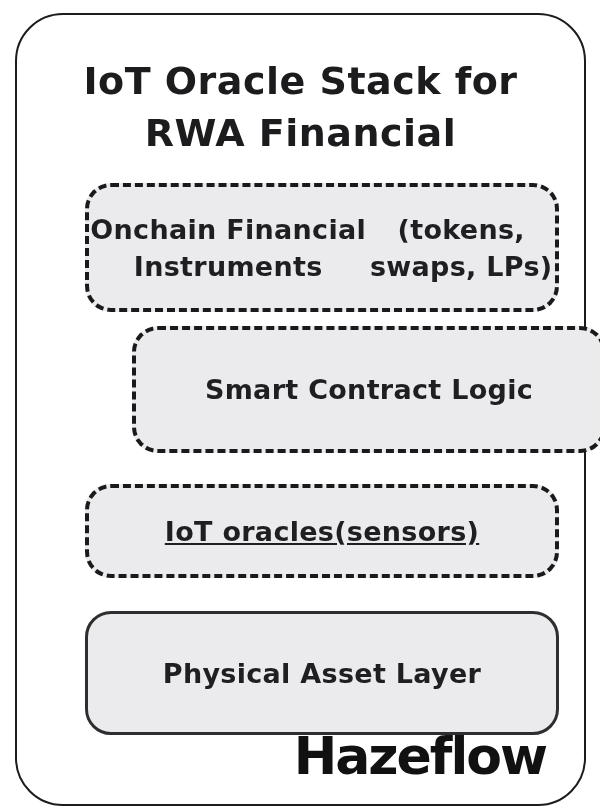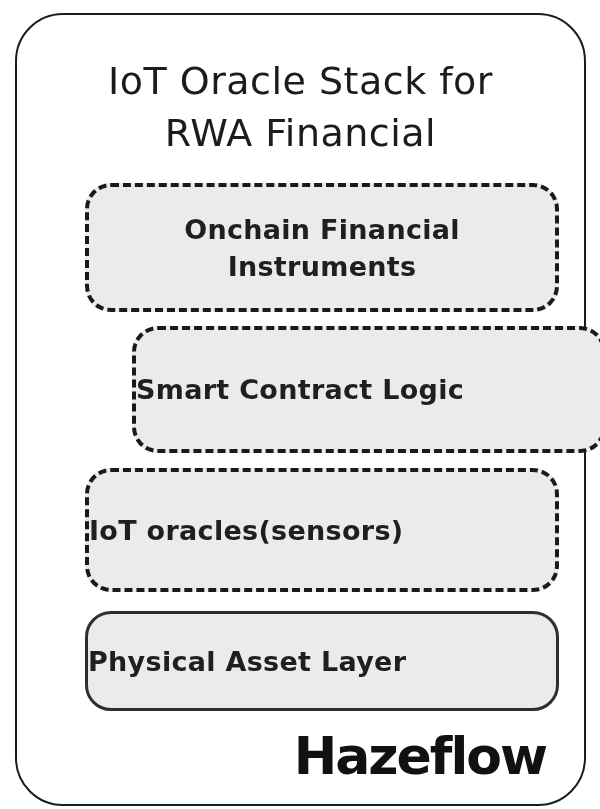--- a/index.html
+++ b/index.html
@@ -27,48 +27,47 @@
     background: #ffffff;
   }
   .title {
     position: absolute;
     left: 0;
     right: 0;
     top: 40px;
     text-align: center;
     font-size: 38px;
     line-height: 52px;
-    font-weight: 400;
+    font-weight: 700;
     letter-spacing: 0.5px;
     color: #1c1c1e;
   }
   .layer {
     position: absolute;
     left: 68px;
     width: 474px;
     box-sizing: border-box;
     background: #ebebed;
     border-radius: 26px;
     display: flex;
-    flex-direction: column;
-    align-items: flex-start;
+    align-items: center;
     justify-content: center;
     text-align: center;
     font-size: 27px;
     line-height: 37px;
     font-weight: 600;
     letter-spacing: 0.3px;
     color: #1f1f21;
   }
   .layer.dashed { border: 4px dashed #1a1a1c; }
   .layer.solid  { border: 3px solid  #2e2e30; }
   .layer-1 { top: 168px; height: 129px; }
   .layer-2 { top: 311px; height: 127px; margin-left: 47px; }
-  .layer-3 { top: 453px; height: 124px; }
-  .layer-4 { top: 596px; height: 100px; }
+  .layer-3 { top: 469px; height: 94px; text-decoration: underline; }
+  .layer-4 { top: 596px; height: 124px; }
   .sublabel { display: block; }
   .sublabel:empty { display: none; }
   .logo {
     position: absolute;
     right: 38px;
     bottom: 18px;
     font-size: 52px;
     font-weight: bold;
     letter-spacing: -2px;
     color: #111111;
@@ -79,20 +78,21 @@
 
 <div class="frame">
 
   <div class="title">
     <div>IoT Oracle Stack for</div>
     <div>RWA Financial</div>
   </div>
 
   <div class="layer dashed layer-1">
     <span>Onchain Financial Instruments</span>
+    <span class="sublabel">(tokens, swaps, LPs)</span>
   </div>
 
   <div class="layer dashed layer-2">
     <span>Smart Contract Logic</span>
 
   </div>
 
   <div class="layer dashed layer-3">
     <span>IoT oracles(sensors)</span>
 

